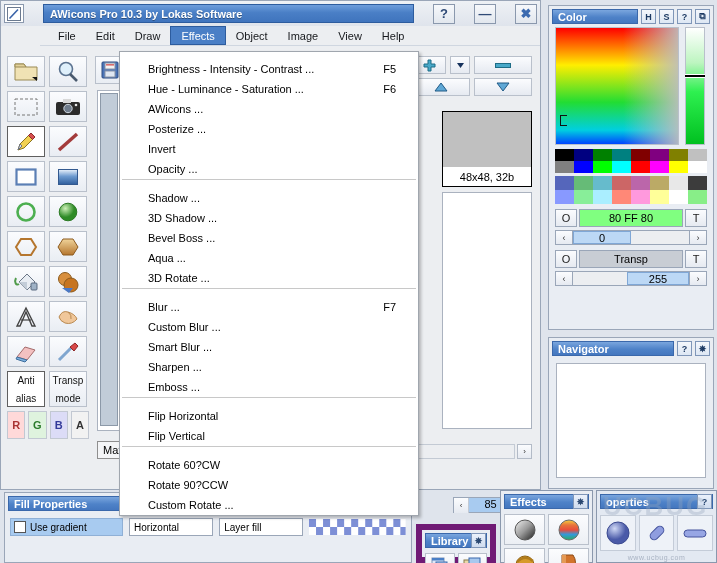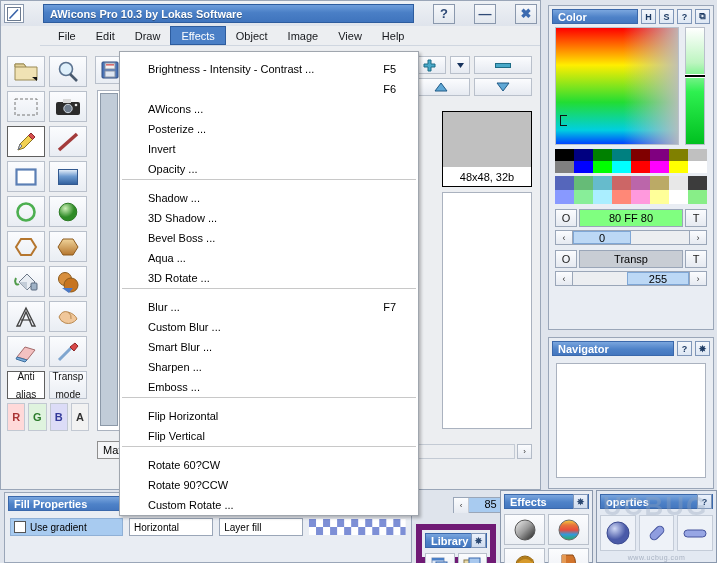--- a/index.html
+++ b/index.html
@@ -64,21 +64,21 @@
     position: absolute; left: 6px; top: 55px; width: 82px;
   }
   .tool-row { display: flex; gap: 4px; margin-bottom: 4px; }
   .tool-btn {
     width: 38px; height: 31px;
     border: 1px solid #b9c0cb; background: linear-gradient(#fbfcfe,#e9edf3);
     display: flex; align-items: center; justify-content: center;
     position: relative;
   }
   .tool-btn.sel { border: 1px solid #5f5f5f; background: #fff; }
-  .tool-btn.tall { height: 28px; flex-direction: column; font-size: 10px; line-height: 11px; color: #111; gap: 7px; }
+  .tool-btn.tall { height: 36px; flex-direction: column; font-size: 10px; line-height: 11px; color: #111; gap: 7px; }
   .chan-row { display: flex; gap: 3px; margin-top: 4px; }
   .chan-btn {
     width: 20px; height: 28px; border: 1px solid #c2c8d2;
     display: flex; align-items: center; justify-content: center;
     font-size: 11px; font-weight: bold;
   }
   .chan-r { background: #ffd9d9; color: #a33; }
   .chan-g { background: #dff3de; color: #2a7a2a; }
   .chan-b { background: #dcdcf7; color: #333a9a; }
   .chan-a { background: #f2f2f2; color: #333; }
@@ -598,20 +598,21 @@
       <div class="sb-btn">‹</div>
       <div class="zoom-val">85</div>
     </div>
 
     <div class="dropdown" id="dropdown">
         <div class="dd-item">
           <span>Brightness - Intensity - Contrast ...</span>
           <span class="accel">F5</span>
         </div>
         <div class="dd-item">
+          <span>Hue - Luminance - Saturation ...</span>
           <span class="accel">F6</span>
         </div>
         <div class="dd-item">
           <span>AWicons ...</span>
         </div>
         <div class="dd-item">
           <span>Posterize ...</span>
         </div>
         <div class="dd-item">
           <span>Invert</span>

